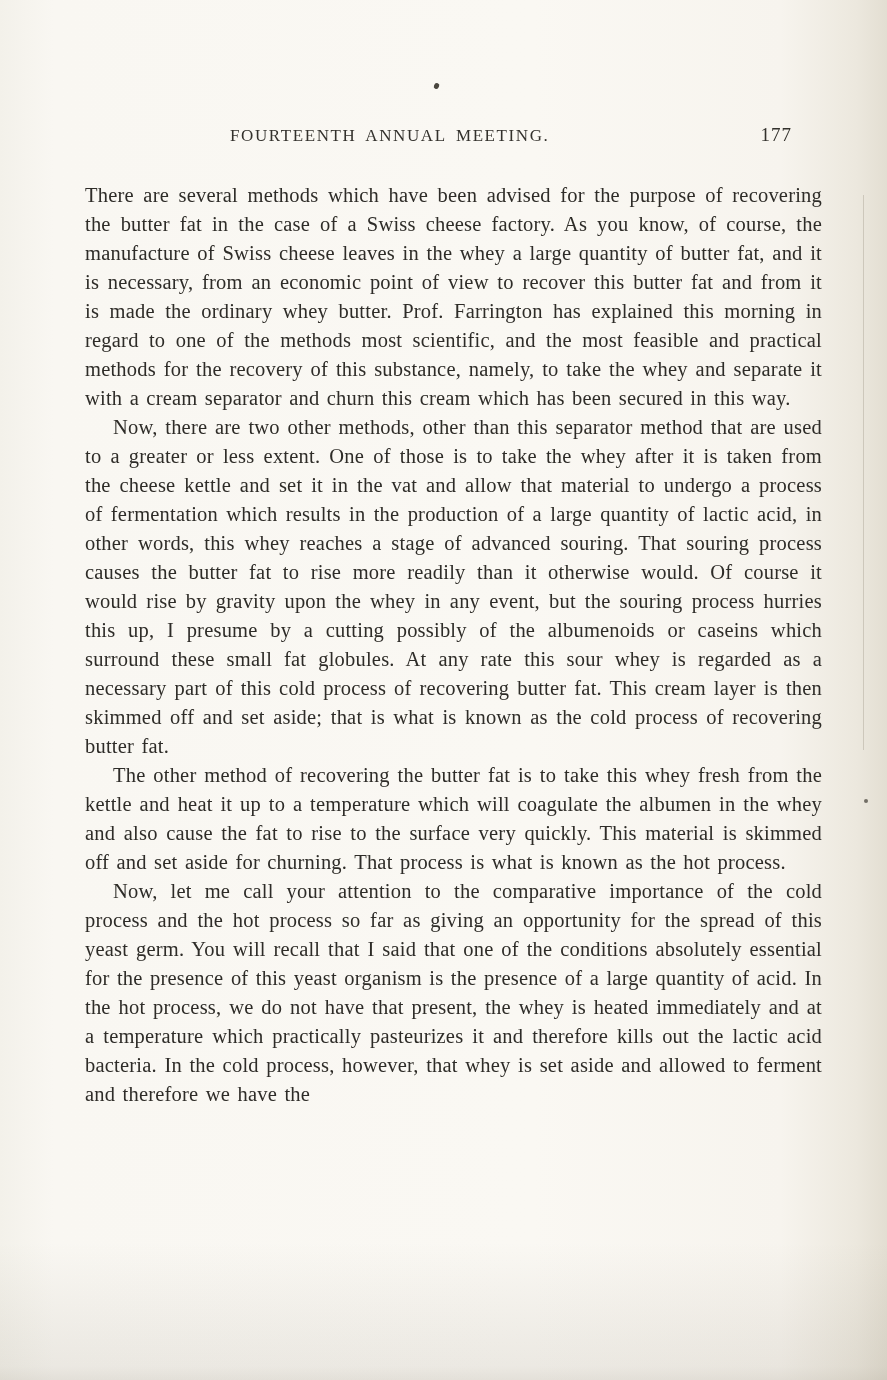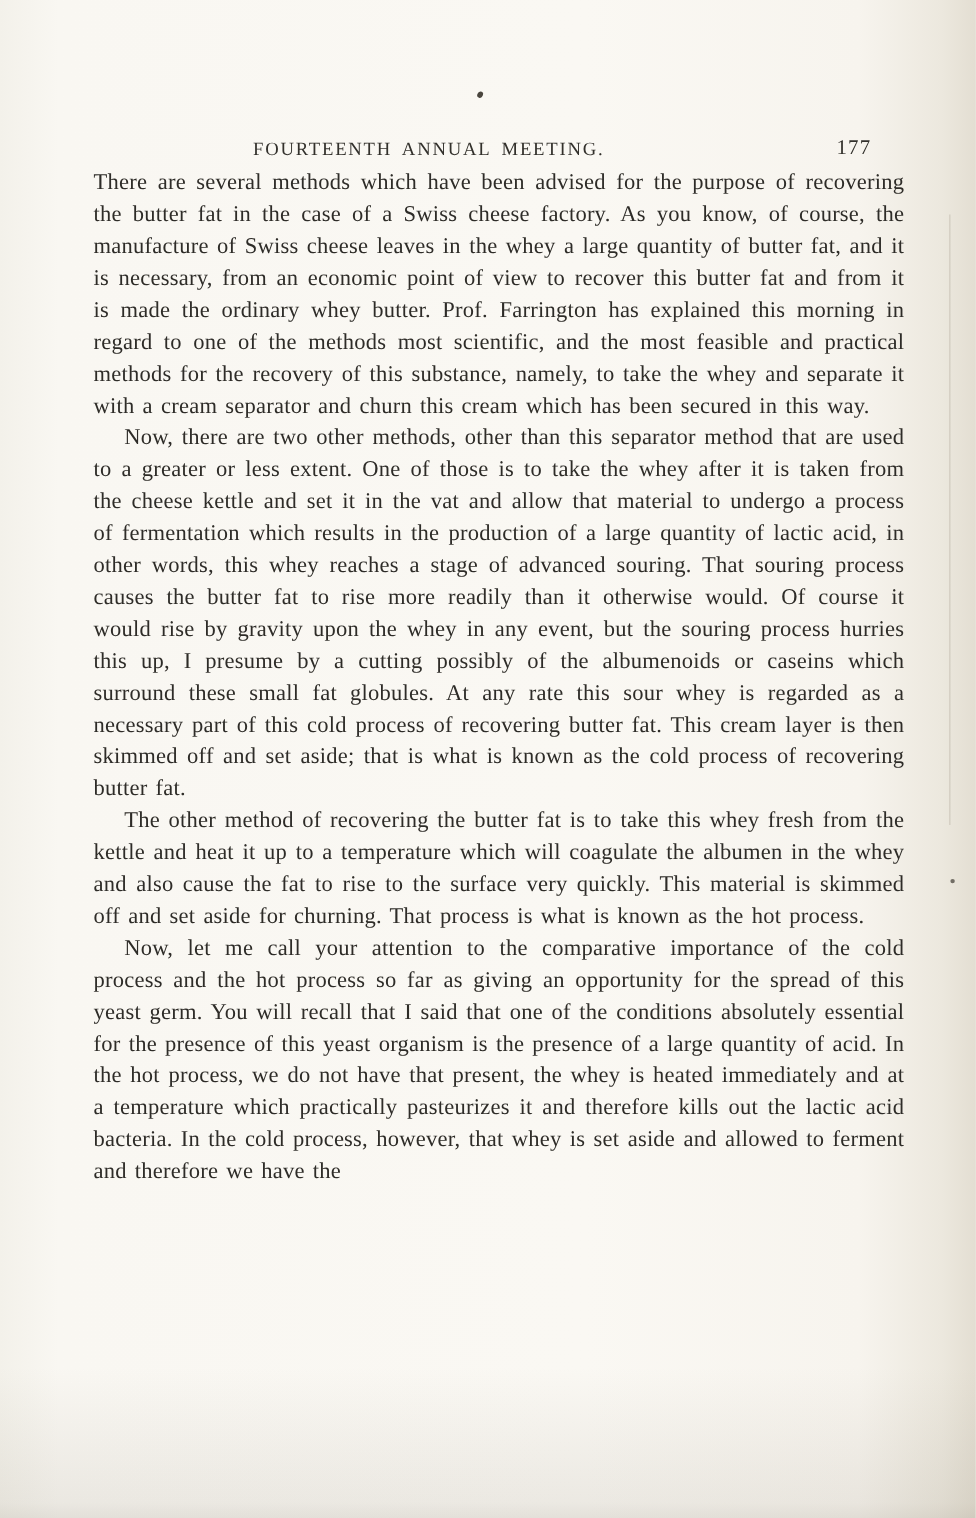--- a/index.html
+++ b/index.html
@@ -42,20 +42,21 @@
   }
   .page-number {
     position: absolute;
     right: 30px;
     top: -2px;
     font-size: 19px;
     letter-spacing: 1px;
     color: #33312c;
   }
   .body-text {
+    margin-top: 29px;
     font-size: 20.5px;
     line-height: 29px;
     text-align: justify;
     word-spacing: 0.10em;
     letter-spacing: 0.01em;
   }
   .para {
     margin: 0;
     text-indent: 28px;
   }

